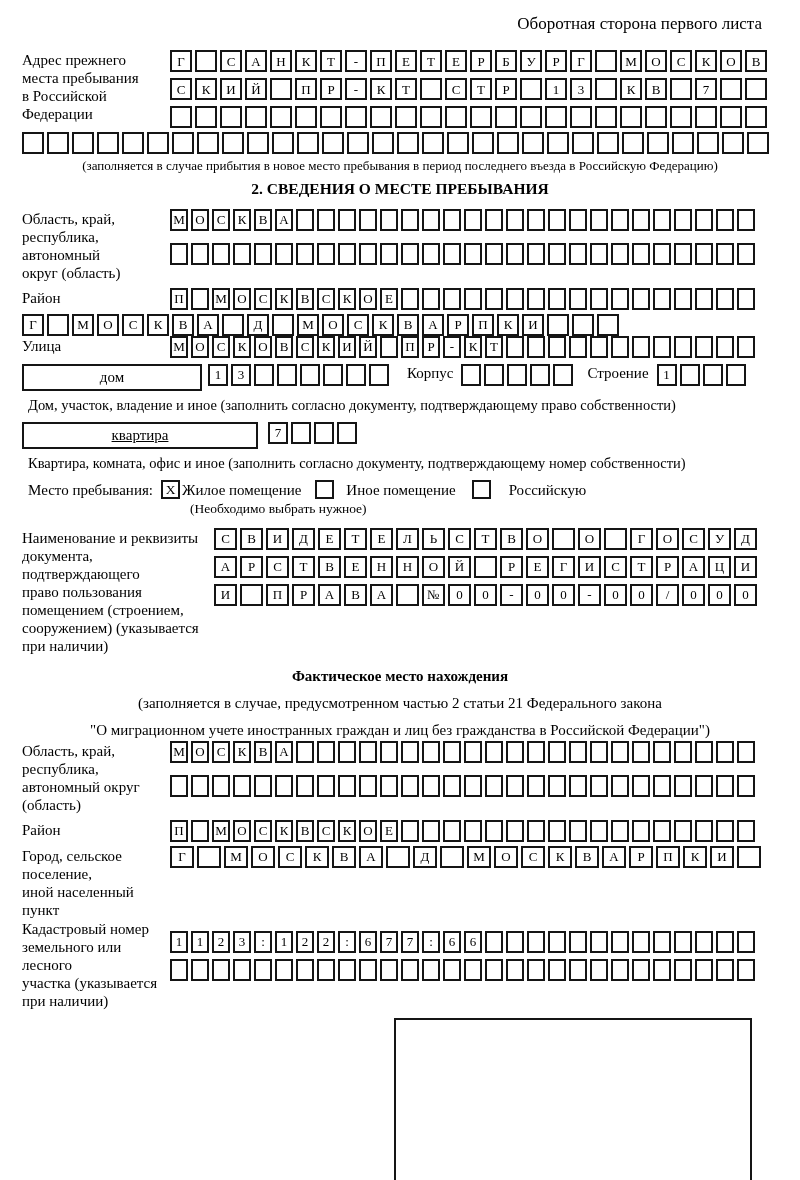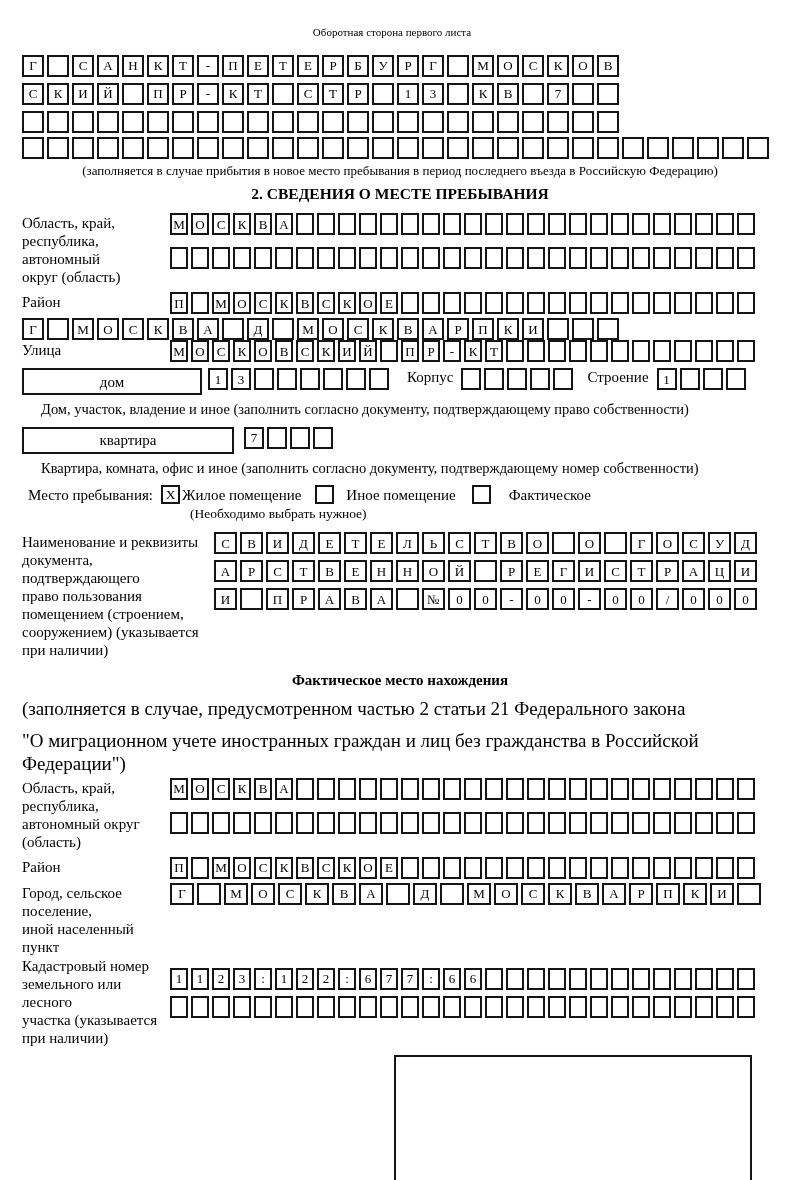--- a/index.html
+++ b/index.html
@@ -2,70 +2,74 @@
 <html><head>
 <meta charset="utf-8">
 <style>
   html,body{margin:0;padding:0;background:#fff;}
   body{
     width:800px;height:1180px;box-sizing:border-box;
     padding:14px 22px 0 22px;
     font-family:"Liberation Serif","DejaVu Serif",serif;
     color:#000;font-size:15px;line-height:1.2;
   }
-  .header-note{text-align:center;font-size:11px;padding-right:16px;margin-bottom:16px;margin-top:12px;}
+  .header-note{text-align:right;font-size:17px;padding-right:16px;margin-bottom:16px;}
   .grid{display:grid;grid-template-columns:148px 1fr;align-items:start;}
   .grid.doc{grid-template-columns:192px 1fr;}
   .lbl{white-space:pre-line;font-size:15px;padding-top:1px;}
   .cellrow{display:flex;gap:3px;margin-bottom:6px;}
   .cellrow:last-child{margin-bottom:0;}
   .cell{
     box-sizing:border-box;height:22px;border:2px solid #151515;background:#fff;
     display:flex;align-items:center;justify-content:center;
     font-size:13px;flex:0 0 auto;
   }
   .cw22 .cell{width:22px;}
   .cw18 .cell{width:18px;}
   .cw23 .cell{width:23px;}
   .cw24 .cell{width:24px;}
   .cw20 .cell{width:20px;}
   .gap12{margin-bottom:12px;}
   .caption{font-size:13px;text-align:center;margin:2px 0 6px 0;}
-  .caption-left{font-size:14.5px;margin:2px 0 8px 19px;}
+  .caption-left{font-size:14.5px;margin:2px 0 8px 6px;}
   .section-title{text-align:center;font-weight:bold;font-size:15.5px;margin:6px 0 10px 0;}
   .mb4{margin-bottom:4px;} .mb6{margin-bottom:6px;} .mb8{margin-bottom:8px;}
   .inline-row{display:flex;margin-bottom:6px;}
   .named-box{
     box-sizing:border-box;border:2px solid #151515;height:27px;
     display:flex;align-items:center;justify-content:center;font-size:15px;
   }
   .dom-box{width:180px;margin-right:6px;}
-  .kv-box{width:212px;margin-right:10px;}
+  .kv-box{width:236px;margin-right:10px;text-decoration:underline;}
   .small-label{font-size:15px;}
   .chkrow{display:flex;align-items:center;margin:8px 0 2px 6px;}
   .checkbox{
     box-sizing:border-box;width:19px;height:19px;border:2px solid #151515;
     display:flex;align-items:center;justify-content:center;
     font-size:13.5px;flex:0 0 auto;
   }
   .hint{font-size:13.5px;margin:2px 0 10px 168px;}
   .fact-title{text-align:center;font-weight:bold;font-size:15px;margin:12px 0 8px 0;}
-  .fact-caption{text-align:left;font-size:19px;margin-bottom:2px;margin-top:9px;}
+  .fact-caption{text-align:center;font-size:15px;margin-bottom:2px;margin-top:9px;}
   .stamp-box{
     box-sizing:border-box;border:2px solid #151515;
     width:358px;height:176px;margin:8px 0 4px 372px;background:#fff;
   }
   .pad-top-cells{padding-top:12px;}
 </style>
 </head>
 <body>
 
 <div class="header-note">Оборотная сторона первого листа</div>
 
 <div class="grid mb4">
+  <div class="lbl">Адрес прежнего
+места пребывания
+в Российской
+Федерации</div>
   <div>
     <div class="cellrow cw22">
         <span class="cell">Г</span>
         <span class="cell"></span>
         <span class="cell">С</span>
         <span class="cell">А</span>
         <span class="cell">Н</span>
         <span class="cell">К</span>
         <span class="cell">Т</span>
         <span class="cell">-</span>
@@ -383,21 +387,21 @@
 </div>
 <div class="caption-left">Квартира, комната, офис и иное (заполнить согласно документу, подтверждающему номер собственности)</div>
 
 <div class="chkrow">
   <span>Место пребывания:</span>
   <span class="checkbox" style="margin-left:8px;">X</span>
   <span style="margin-left:2px;">Жилое помещение</span>
   <span class="checkbox" style="margin-left:14px;"></span>
   <span style="margin-left:12px;">Иное помещение</span>
   <span class="checkbox" style="margin-left:16px;"></span>
-  <span style="margin-left:18px;">Фактическое</span>
+  <span style="margin-left:18px;">Российскую</span>
 </div>
 <div class="hint">(Необходимо выбрать нужное)</div>
 
 <div class="grid doc mb6">
   <div class="lbl">Наименование и реквизиты
 документа, подтверждающего
 право пользования
 помещением (строением,
 сооружением) (указывается
 при наличии)</div>

